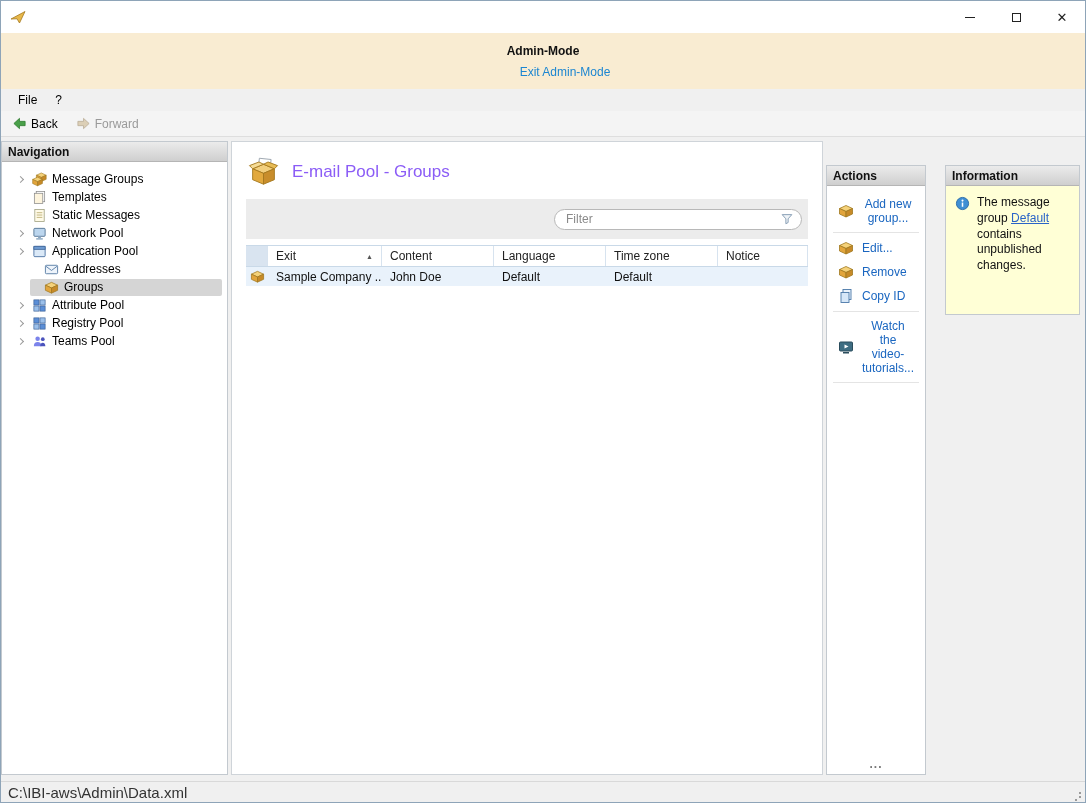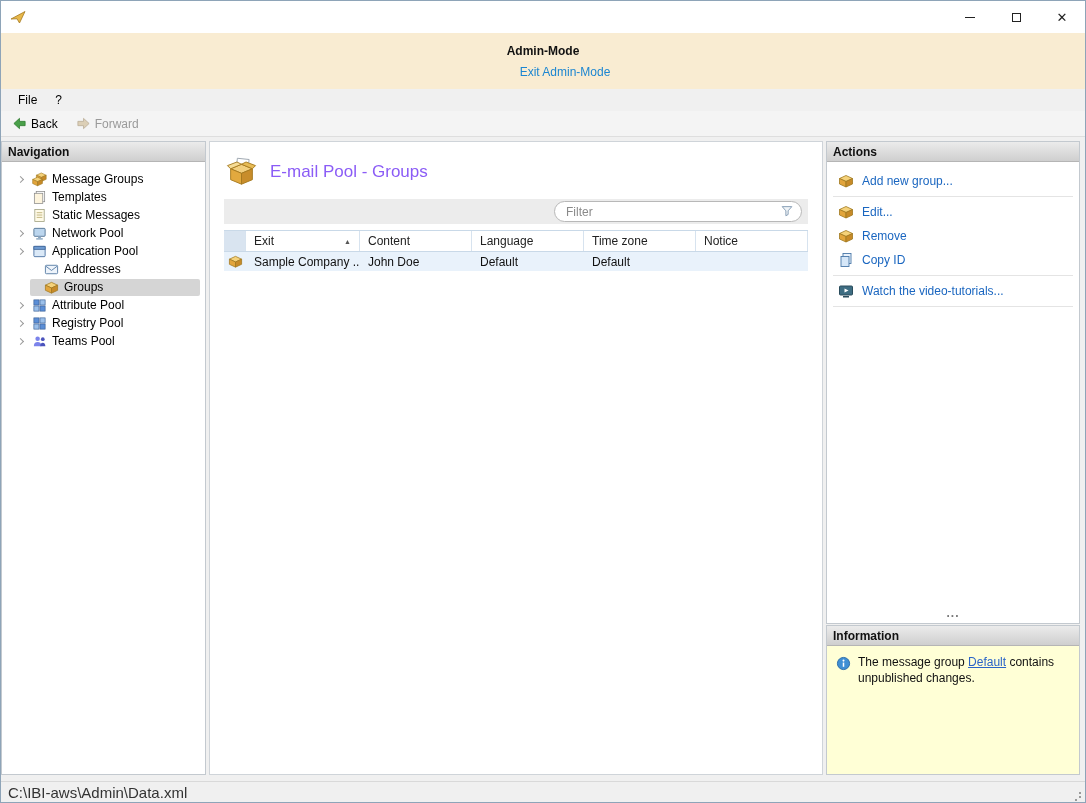--- a/index.html
+++ b/index.html
@@ -32,56 +32,56 @@
   .tb-btn{display:flex;align-items:center;gap:4px;padding:2px 5px;cursor:pointer;}
   .tb-ico{width:15px;height:15px;flex:none;}
   .tb-btn.disabled{color:#9a9a9a;cursor:default;}
 
   
   .content{display:flex;gap:3px;padding:4px 5px 6px 0;height:644px;}
   .panel{background:#fff;border:1px solid #c3c9cf;}
   .panel-header{height:20px;background:linear-gradient(#ebebeb,#cfcfcf);border-bottom:1px solid #b5b5b5;font-weight:bold;padding:3px 6px;font-size:12px;color:#111;}
 
   
-  .nav-panel{width:205px;display:flex;flex-direction:column;}
+  .nav-panel{width:227px;display:flex;flex-direction:column;}
   .tree{padding-top:8px;flex:1;}
   .tree-row{height:18px;display:flex;align-items:center;cursor:pointer;}
   .tree-row.lvl0{padding-left:10px;}
   .tree-row.lvl1{padding-left:28px;}
   .expander{width:16px;height:16px;display:flex;align-items:center;justify-content:center;flex:none;}
   .chev{width:5px;height:5px;border-right:1.3px solid #9a9a9a;border-bottom:1.3px solid #9a9a9a;transform:rotate(-45deg);}
   .chev.expanded{border-color:#3a3a3a;transform:rotate(45deg);margin-top:-2px;}
   .row-hl{display:flex;align-items:center;gap:5px;flex:1;height:17px;padding:0 4px;border-radius:2px;margin-right:5px;min-width:0;}
   .lvl1 .row-hl{padding-left:14px;}
   .tree-row.selected .row-hl{background:#d5d5d5;}
   .tico{width:15px;height:15px;display:inline-flex;flex:none;}
   .tree-label{white-space:nowrap;}
 
   
   .main-panel{flex:1;display:flex;flex-direction:column;min-width:0;border:1px solid #cfd4d9;}
   .main-title-row{display:flex;align-items:center;gap:13px;padding:15px 16px 8px;}
   .main-title-icon{width:31px;height:29px;flex:none;}
   .main-title{font-size:17px;color:#8b5cf6;}
-  .filter-band{margin:5px 14px 6px;background:#ececec;height:25px;display:flex;align-items:center;justify-content:flex-end;padding-right:6px;}
+  .filter-band{margin:5px 14px 6px;background:#ececec;height:40px;display:flex;align-items:center;justify-content:flex-end;padding-right:6px;}
   .filter-wrap{position:relative;width:248px;height:21px;}
   .filter-input{width:100%;height:100%;border:1px solid #b8b8b8;border-radius:11px;padding:0 28px 0 11px;font-size:12px;font-family:inherit;background:#fff;color:#333;outline:none;}
   .filter-input::placeholder{color:#8a8a8a;}
   .funnel{position:absolute;right:8px;top:3px;width:14px;height:14px;}
   .table{margin:0 14px;}
   .tbl-header,.tbl-row{display:grid;grid-template-columns:22px 114px 112px 112px 112px 1fr;}
   .tbl-header{border-top:1px solid #c9d9e8;border-bottom:1px solid #c9d9e8;background:#fff;height:22px;}
   .th{display:flex;align-items:center;padding:0 8px;border-right:1px solid #d7e3ef;color:#222;cursor:pointer;}
   .th.spacer{background:#d9e4f0;padding:0;cursor:default;}
   .sort{font-size:7px;color:#555;margin-left:auto;padding-left:4px;}
   .tbl-row{height:20px;background:#e9f2fb;border-bottom:1px solid #fff;cursor:pointer;}
   .td{display:flex;align-items:center;padding:0 8px;overflow:hidden;white-space:nowrap;color:#111;}
   .td.cicon{padding:0;justify-content:center;}
 
   
-  .right-col{width:254px;display:flex;flex-direction:column;gap:1px;flex:none;}
+  .right-col{width:254px;display:flex;flex-direction:row;gap:19px;flex:none;margin-top:24px;}
   .actions-panel{flex:1;display:flex;flex-direction:column;}
   .action-list{padding-top:7px;}
   .action-item{display:flex;align-items:center;gap:8px;padding:4px 11px;cursor:pointer;}
   .aico{width:16px;height:16px;flex:none;display:inline-flex;}
   .action-label{color:#1a66c0;text-align:center;}
   .sep{border-top:1px solid #e4e4e4;margin:3px 6px;}
   .overflow-dots{margin-top:auto;text-align:center;color:#777;padding:0 0 3px;letter-spacing:1px;font-weight:bold;}
 
   
   .info-panel{height:150px;display:flex;flex-direction:column;}

